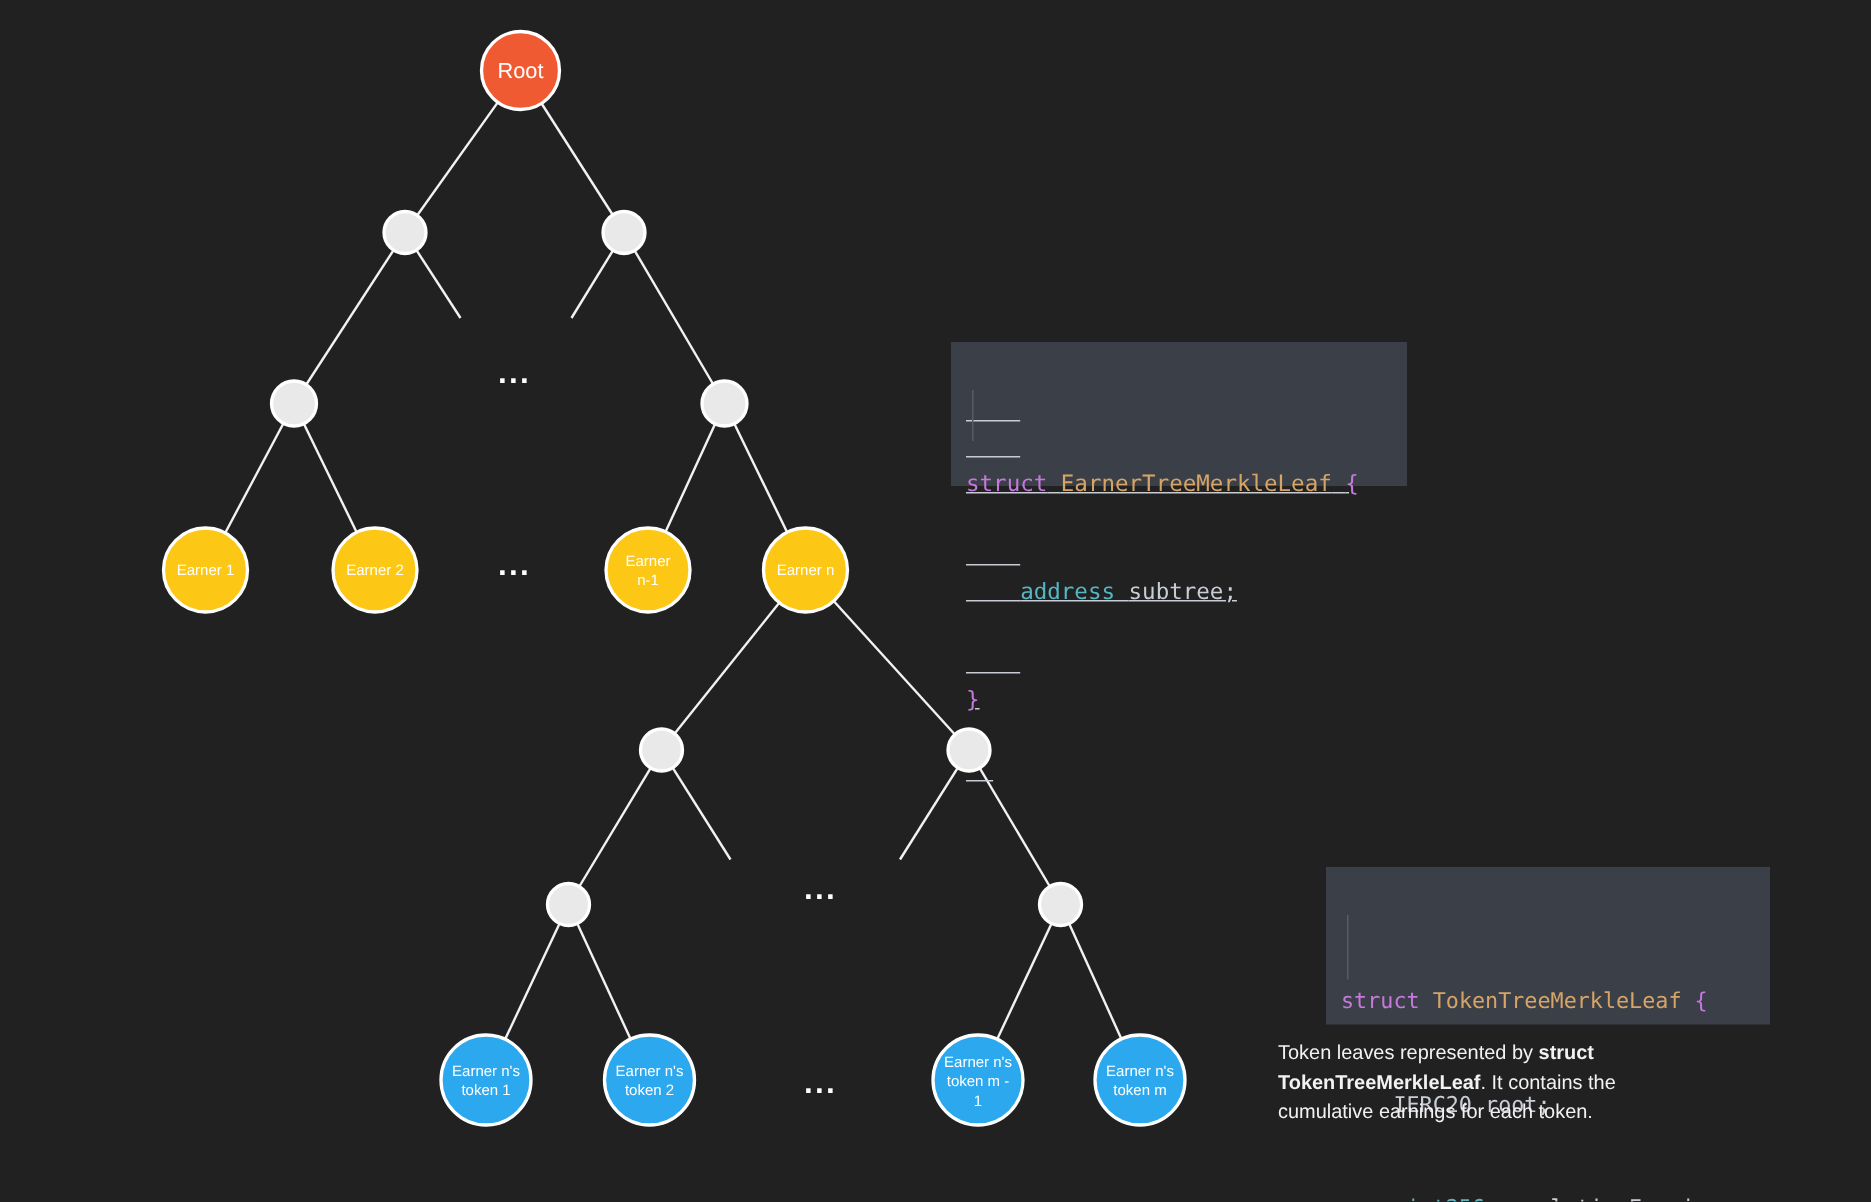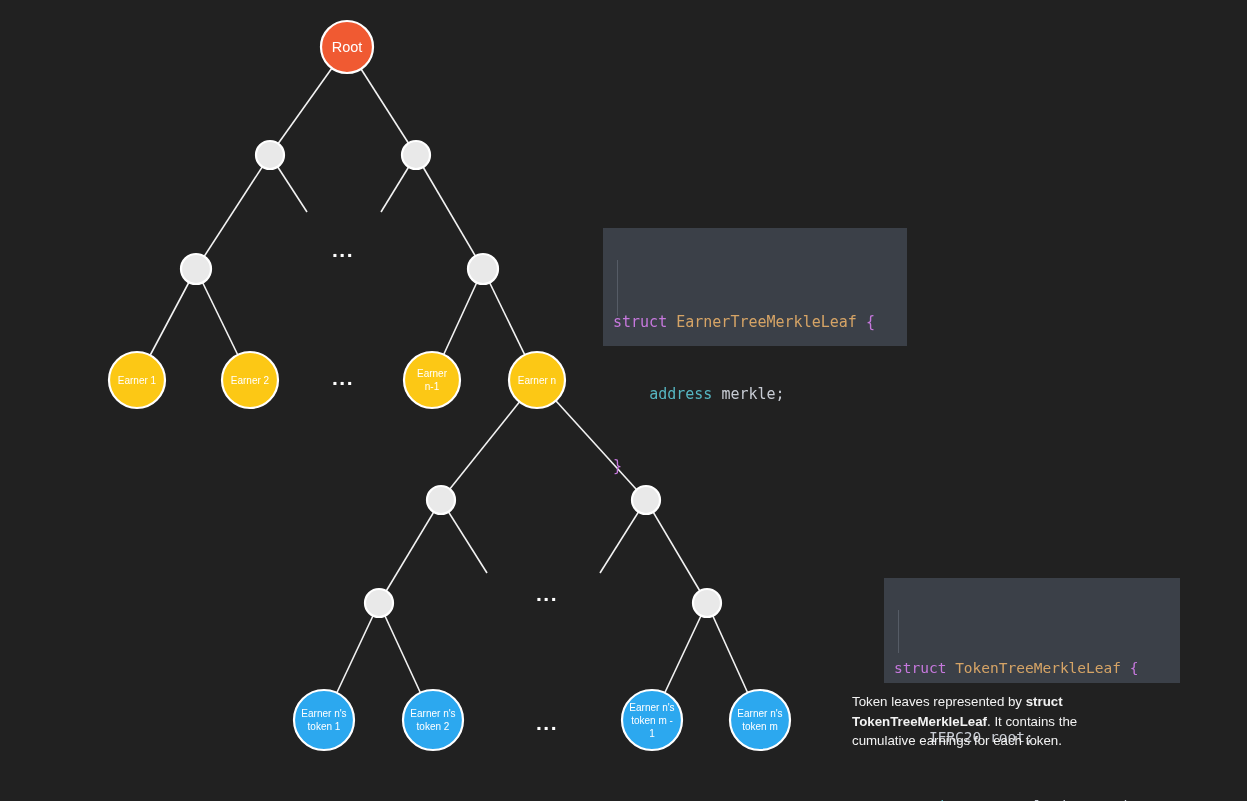--- a/index.html
+++ b/index.html
@@ -206,24 +206,24 @@
       </g>
 
     </g>
   </svg>
 
   <div class="ellipsis" style="left:343px; top:249px;">...</div>
   <div class="ellipsis" style="left:343px; top:377px;">...</div>
   <div class="ellipsis" style="left:547px; top:593px;">...</div>
   <div class="ellipsis" style="left:547px; top:722px;">...</div>
 
-  <div class="code-block" style="left:603px; top:228px; width:304px; height:118px;">
+  <div class="code-block" style="left:634px; top:228px; width:304px; height:96px;text-decoration:underline;">
     <div class="guide"></div>
     <div><span class="tok-kw">struct</span><span class="tok-plain"> </span><span class="tok-type">EarnerTreeMerkleLeaf</span><span class="tok-plain"> </span><span class="tok-punc">{</span></div>
-    <div><span class="tok-plain">    </span><span class="tok-prim">address</span><span class="tok-plain"> </span><span class="tok-id">merkle;</span></div>
+    <div><span class="tok-plain">    </span><span class="tok-prim">address</span><span class="tok-plain"> </span><span class="tok-id">subtree;</span></div>
     <div><span class="tok-punc">}</span></div>
   </div>
 
 
   <div class="code-block" style="left:884px; top:578px; width:296px; height:105px; font-size:14.5px; line-height:23px;">
     <div class="guide"></div>
     <div><span class="tok-kw">struct</span><span class="tok-plain"> </span><span class="tok-type">TokenTreeMerkleLeaf</span><span class="tok-plain"> </span><span class="tok-punc">{</span></div>
     <div><span class="tok-plain">    </span><span class="tok-id">IERC20</span><span class="tok-plain"> </span><span class="tok-id">root;</span></div>
     <div><span class="tok-plain">    </span><span class="tok-prim">uint256</span><span class="tok-plain"> </span><span class="tok-id">cumulativeEarnings;</span></div>
     

